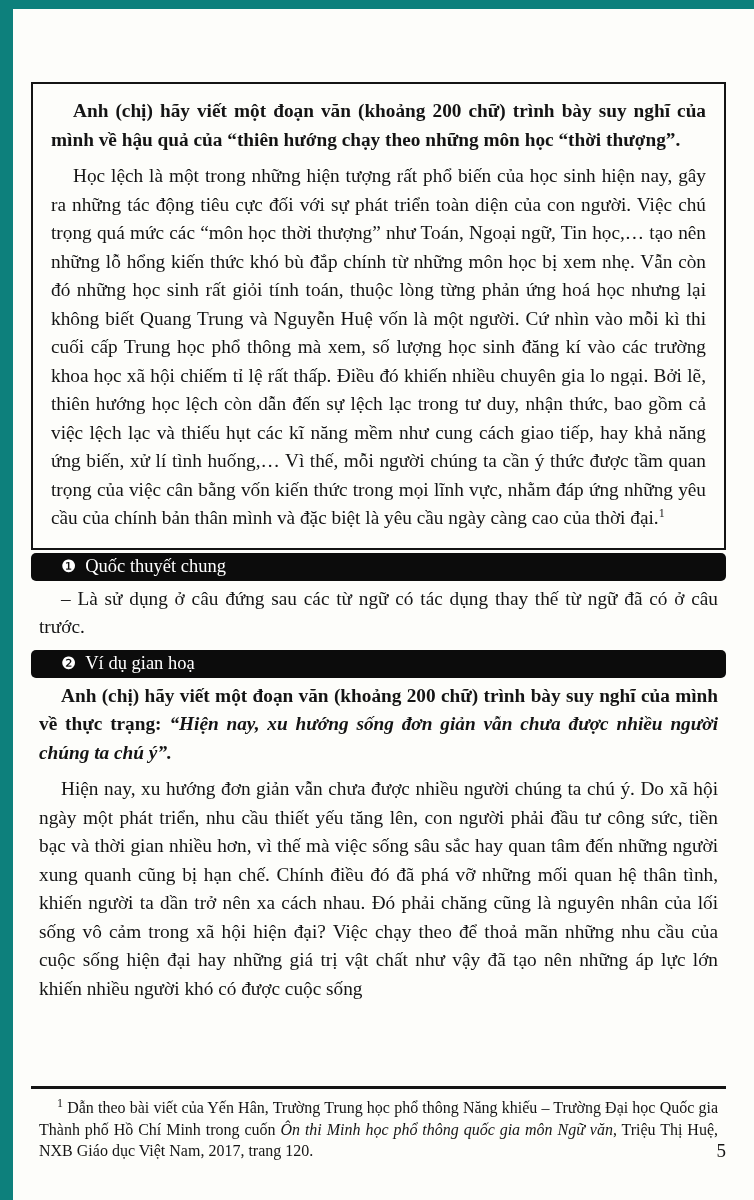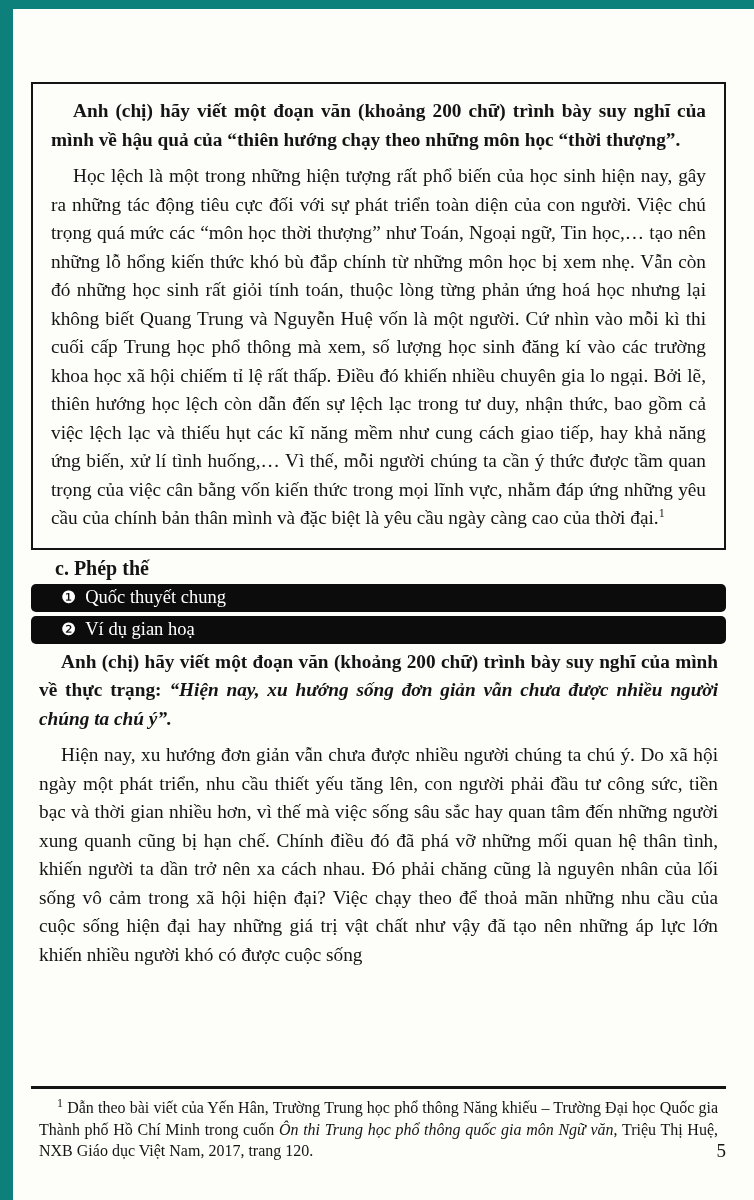--- a/index.html
+++ b/index.html
@@ -91,37 +91,37 @@
 <div class="edge-top"></div>
 <div class="edge-left"></div>
 
 <div class="content">
 
   <div class="exercise-box">
     <p class="bold prompt">Anh (chị) hãy viết một đoạn văn (khoảng 200 chữ) trình bày suy nghĩ của mình về hậu quả của “thiên hướng chạy theo những môn học “thời thượng”.</p>
     <p><span>Học lệch là một trong những hiện tượng rất phổ biến của học sinh hiện nay, gây ra những tác động tiêu cực đối với sự phát triển toàn diện của con người. Việc chú trọng quá mức các “môn học thời thượng” như Toán, Ngoại ngữ, Tin học,… tạo nên những lỗ hổng kiến thức khó bù đắp chính từ những môn học bị xem nhẹ. Vẫn còn đó những học sinh rất giỏi tính toán, thuộc lòng từng phản ứng hoá học nhưng lại không biết Quang Trung và Nguyễn Huệ vốn là một người. Cứ nhìn vào mỗi kì thi cuối cấp Trung học phổ thông mà xem, số lượng học sinh đăng kí vào các trường khoa học xã hội chiếm tỉ lệ rất thấp. Điều đó khiến nhiều chuyên gia lo ngại. Bởi lẽ, thiên hướng học lệch còn dẫn đến sự lệch lạc trong tư duy, nhận thức, bao gồm cả việc lệch lạc và thiếu hụt các kĩ năng mềm như cung cách giao tiếp, hay khả năng ứng biến, xử lí tình huống,… Vì thế, mỗi người chúng ta cần ý thức được tầm quan trọng của việc cân bằng vốn kiến thức trong mọi lĩnh vực, nhằm đáp ứng những yêu cầu của chính bản thân mình và đặc biệt là yêu cầu ngày càng cao của thời đại.</span><sup class="fn-ref">1</sup></p>
   </div>
 
-  <div class="section-heading">c. Phép thế</div>
 
   <div class="black-bar">
     <span class="circ">❶</span>
     <span>Quốc thuyết chung</span>
   </div>
 
+  <p class="after-bar">– Là sử dụng ở câu đứng sau các từ ngữ có tác dụng thay thế từ ngữ đã có ở câu trước.</p>
 
   <div class="black-bar">
     <span class="circ">❷</span>
     <span>Ví dụ gian hoạ</span>
   </div>
 
   <p class="bold prompt after-bar"><span>Anh (chị) hãy viết một đoạn văn (khoảng 200 chữ) trình bày suy nghĩ của mình về thực trạng: </span><em>“Hiện nay, xu hướng sống đơn giản vẫn chưa được nhiều người chúng ta chú ý”.</em></p>
 
   <p>Hiện nay, xu hướng đơn giản vẫn chưa được nhiều người chúng ta chú ý. Do xã hội ngày một phát triển, nhu cầu thiết yếu tăng lên, con người phải đầu tư công sức, tiền bạc và thời gian nhiều hơn, vì thế mà việc sống sâu sắc hay quan tâm đến những người xung quanh cũng bị hạn chế. Chính điều đó đã phá vỡ những mối quan hệ thân tình, khiến người ta dần trở nên xa cách nhau. Đó phải chăng cũng là nguyên nhân của lối sống vô cảm trong xã hội hiện đại? Việc chạy theo để thoả mãn những nhu cầu của cuộc sống hiện đại hay những giá trị vật chất như vậy đã tạo nên những áp lực lớn khiến nhiều người khó có được cuộc sống</p>
 
 </div>
 
 <div class="footnote-area">
   <div class="footnote-rule"></div>
-  <p class="footnote"><sup class="fn-ref">1</sup><span> Dẫn theo bài viết của Yến Hân, Trường Trung học phổ thông Năng khiếu – Trường Đại học Quốc gia Thành phố Hồ Chí Minh trong cuốn </span><em>Ôn thi Trung học phổ thông quốc gia môn Ngữ văn</em><span>, Triệu Thị Huệ, NXB Giáo dục Việt Nam, 2017, trang 120.</span></p>
+  <p class="footnote"><sup class="fn-ref">1</sup><span> Dẫn theo bài viết của Yến Hân, Trường Trung học phổ thông Năng khiếu – Trường Đại học Quốc gia Thành phố Hồ Chí Minh trong cuốn </span><em>Ôn thi Minh học phổ thông quốc gia môn Ngữ văn</em><span>, Triệu Thị Huệ, NXB Giáo dục Việt Nam, 2017, trang 120.</span></p>
 </div>
 
 <div class="page-number">5</div>
 
 </body></html>

